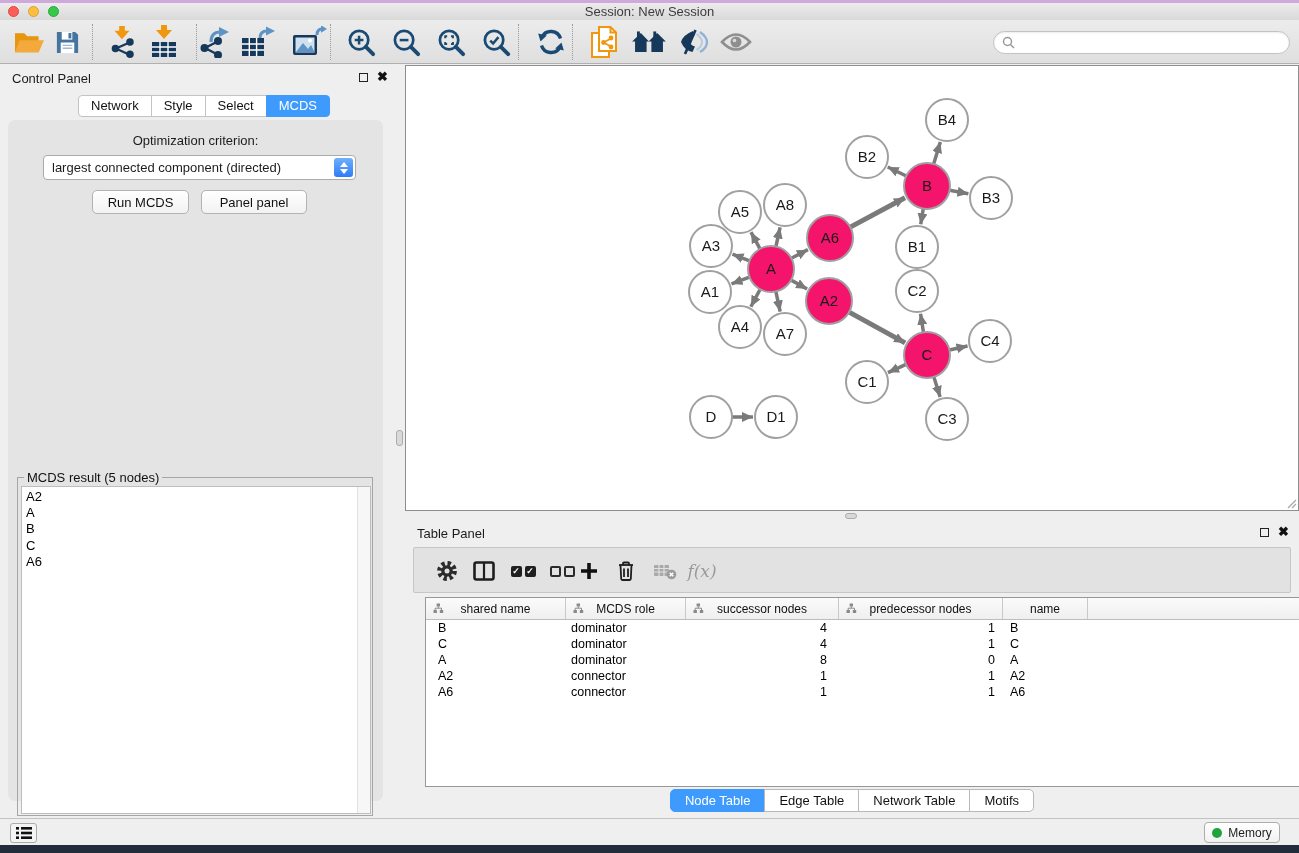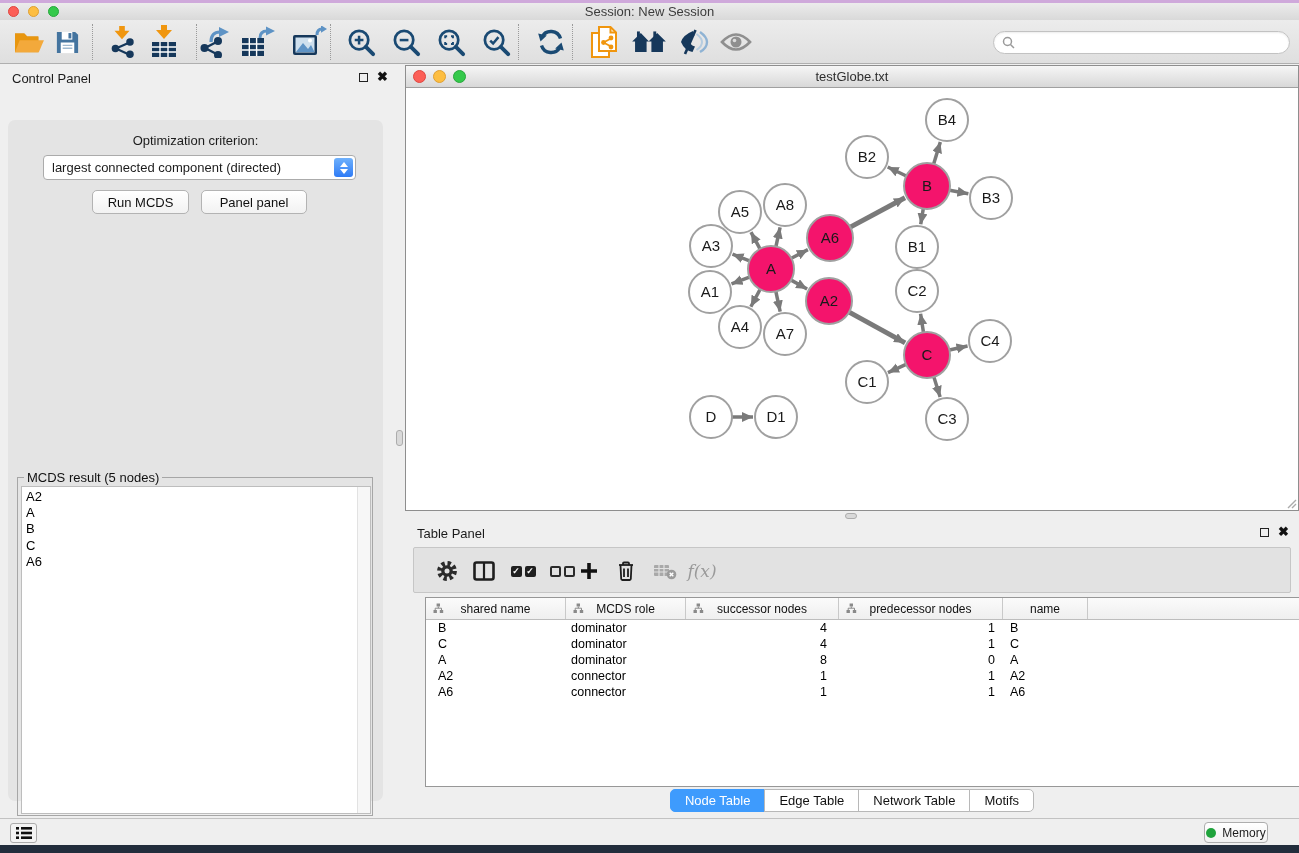--- a/index.html
+++ b/index.html
@@ -119,21 +119,21 @@
   .btab:first-child { border-radius:5px 0 0 5px; margin-left:0; }
   .btab:last-child  { border-radius:0 5px 5px 0; }
   .btab.active { background:#3E9BFD; border-color:#3E9BFD; color:#fff; }
 
   
   .statusbar { left:0; top:818px; width:1299px; height:27px; background:#EFEFEF;
     border-top:1px solid #C2C2C2; }
   .listbtn { position:absolute; left:10px; top:4px; width:27px; height:20px;
     background:#F4F4F4; border:1px solid #ABABAB; border-radius:3px;
     display:flex; align-items:center; justify-content:center; }
-  .membtn { position:absolute; left:1204px; top:3px; width:64px; height:21px;
+  .membtn { position:absolute; left:1204px; top:3px; width:76px; height:21px;
     background:linear-gradient(#FFFFFF,#F1F1F1); border:1px solid #ADADAD; border-radius:4px;
     display:flex; align-items:center; justify-content:center; gap:6px; font-size:12px; }
   .memdot { width:10px; height:10px; border-radius:50%; background:#1FA33C; }
   .desktop-strip-bottom { left:0; top:845px; width:1299px; height:8px; background:#222D3C; }
 </style>
 </head>
 <body>
 
 <div class="abs desktop-strip-top"></div>
 
@@ -296,20 +296,26 @@
     <input type="text" placeholder="" style="">
   </div>
 </div>
 
 <div class="abs main">
 
   <div class="abs cp-title">Control Panel</div>
   <span class="abs win-sq" style="left:359px;top:9px;"></span>
   <span class="abs win-x" style="left:377px;top:7px;">✖</span>
 
+  <div class="abs ctabs">
+      <div class="ctab">Network</div>
+      <div class="ctab">Style</div>
+      <div class="ctab">Select</div>
+      <div class="ctab active">MCDS</div>
+    </div>
 
   <div class="abs cp-content"></div>
   <div class="abs selectbox">
     <span>largest connected component (directed)</span>
     <span class="stepper">
       <span class="tri-up"></span>
         <span class="tri-dn"></span>
     </span>
   </div>
 
@@ -328,26 +334,20 @@
           <div class="mcds-item">C</div>
           <div class="mcds-item">A6</div>
         </div>
       <div class="scrolltrack"></div>
     </div>
   </div>
 
   <div class="abs vdrag"></div>
 
   <div class="abs netwin">
-    <div class="nt-bar">
-      <span class="abs light r" style="left:7px;top:4px;width:13px;height:13px;"></span>
-      <span class="abs light y" style="left:27px;top:4px;width:13px;height:13px;"></span>
-      <span class="abs light g" style="left:47px;top:4px;width:13px;height:13px;"></span>
-      <div class="nt-title">testGlobe.txt</div>
-    </div>
     <div class="canvas">
       <svg id="graph" width="892" height="422">
         <defs>
           <marker id="arrow" markerUnits="userSpaceOnUse" markerWidth="13" markerHeight="11" refX="11" refY="5" orient="auto">
             <path d="M0 0 L11 5 L0 10 Z" fill="#7A7A7A"></path>
           </marker>
         </defs>
       <line x1="354.01124522107034" y1="160.7948702451939" x2="344.98875477892966" y2="144.2051297548061" stroke="#7A7A7A" stroke-width="3.5" marker-end="url(#arrow)"></line>
           <line x1="369.91502821252493" y1="158.53129959988598" x2="374.08497178747507" y2="139.46870040011402" stroke="#7A7A7A" stroke-width="3.5" marker-end="url(#arrow)"></line>
           <line x1="343.52383930205286" y1="172.7674717324536" x2="326.47616069794714" y2="166.2325282675464" stroke="#7A7A7A" stroke-width="3.5" marker-end="url(#arrow)"></line>

